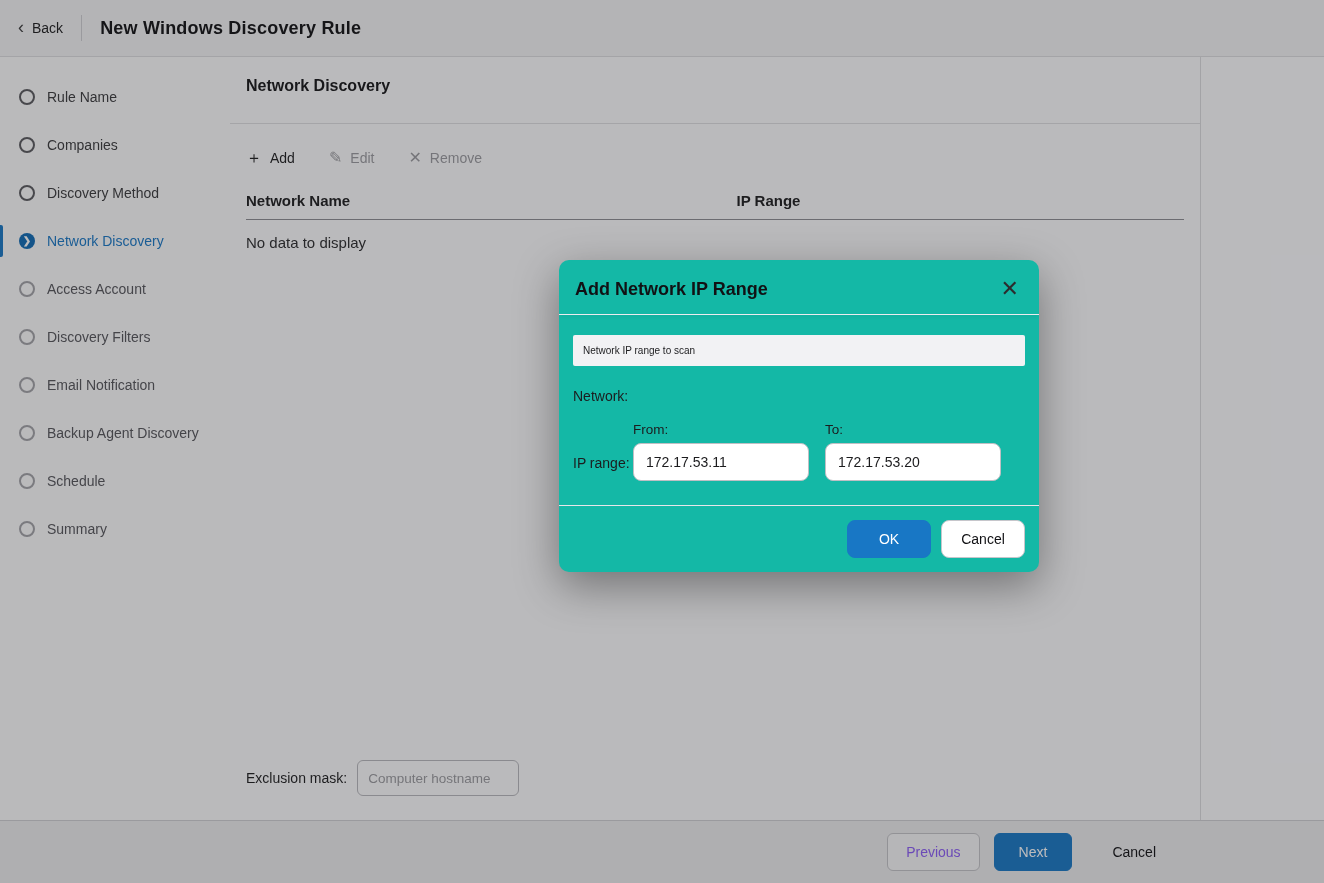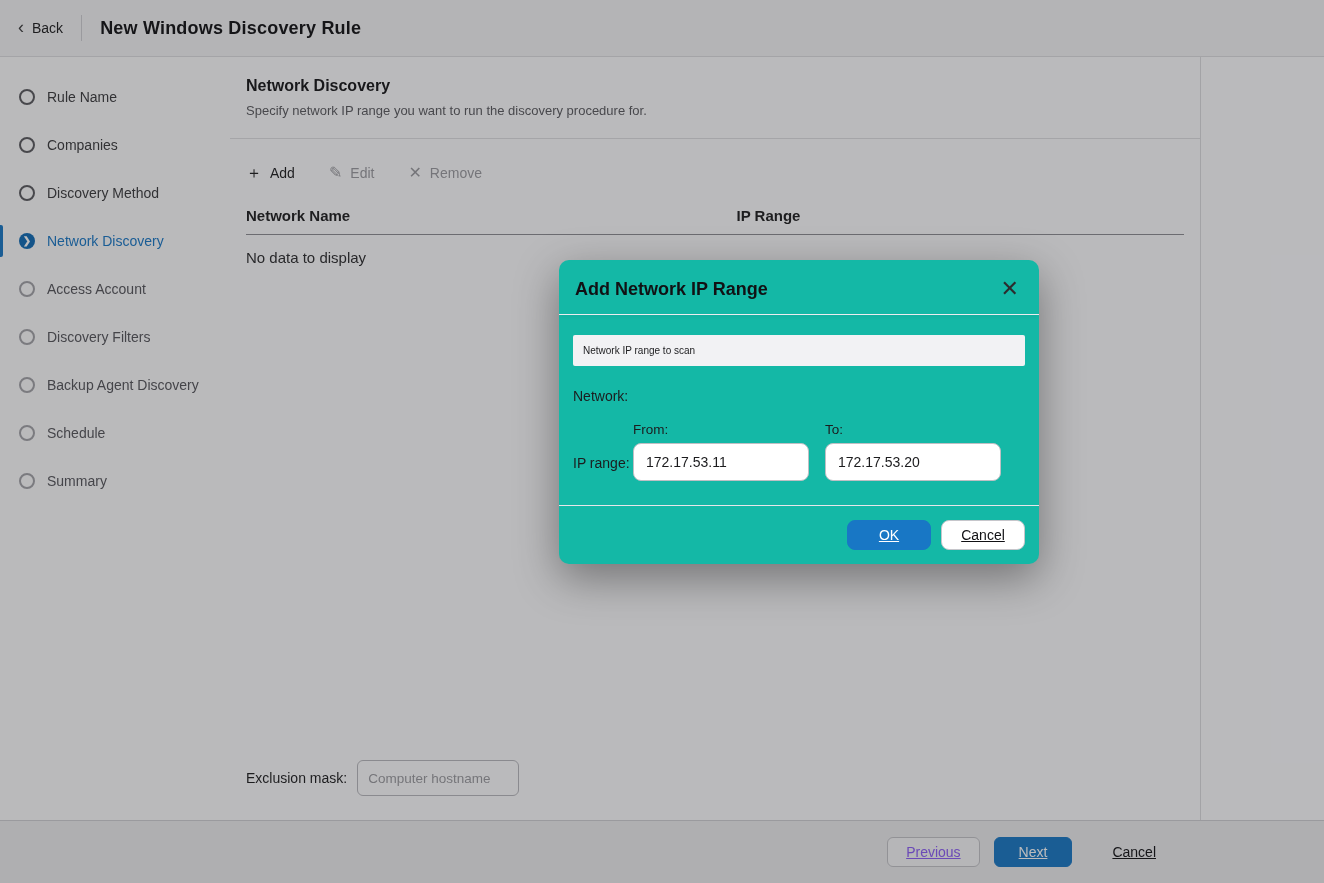--- a/index.html
+++ b/index.html
@@ -83,22 +83,22 @@
   .exclusion-input::placeholder { color: #9a9a9f; }
 
   
   .footer {
     height: 63px; flex: 0 0 63px;
     background: #ececee; border-top: 1px solid #cfcfd3;
     display: flex; align-items: center; justify-content: flex-end;
     gap: 14px; padding-right: 158px;
   }
   .btn {
-    height: 30px; border-radius: 6px; font-size: 14px; font-family: inherit;
-    display: inline-flex; align-items: center; justify-content: center; cursor: pointer; text-decoration: underline;
+    height: 38px; border-radius: 6px; font-size: 14px; font-family: inherit;
+    display: inline-flex; align-items: center; justify-content: center; cursor: pointer;
   }
   .btn-secondary { background: #f7f7f8; border: 1px solid #c3c3c8; color: #8b5cf6; padding: 0 18px; }
   .btn-primary { background: #1877c5; border: 1px solid #1877c5; color: #ffffff; padding: 0 24px; }
   .btn-text { background: transparent; border: none; color: #111114; padding: 0 10px; margin-left: 16px; }
 
   
   .overlay { position: absolute; inset: 0; background: rgba(32,32,38,0.30); z-index: 10; }
   .modal {
     position: absolute; left: 559px; top: 260px; width: 480px; z-index: 20;
     background: #14b8a6; border-radius: 10px; overflow: hidden;
@@ -176,36 +176,39 @@
       <div class="step todo">
         <span class="circle"></span>
         <span class="label">Access Account</span>
       </div>
       <div class="step todo">
         <span class="circle"></span>
         <span class="label">Discovery Filters</span>
       </div>
       <div class="step todo">
         <span class="circle"></span>
+        <span class="label">Email Notification</span>
+      </div>
+      <div class="step todo">
+        <span class="circle"></span>
         <span class="label">Backup Agent Discovery</span>
       </div>
       <div class="step todo">
         <span class="circle"></span>
         <span class="label">Schedule</span>
       </div>
       <div class="step todo">
         <span class="circle"></span>
         <span class="label">Summary</span>
       </div>
     </div>
 
     <div class="content">
       <div class="section-head">
         <div class="section-title">Network Discovery</div>
-        <div class="section-sub">Specify network IP range you want to run the discovery procedure for.</div>
       </div>
 
       <div class="toolbar">
         <button class="tool enabled">
           <span class="glyph">＋</span>
           <span>Add</span>
         </button>
         <button class="tool disabled">
           <span class="glyph">✎</span>
           <span>Edit</span>

